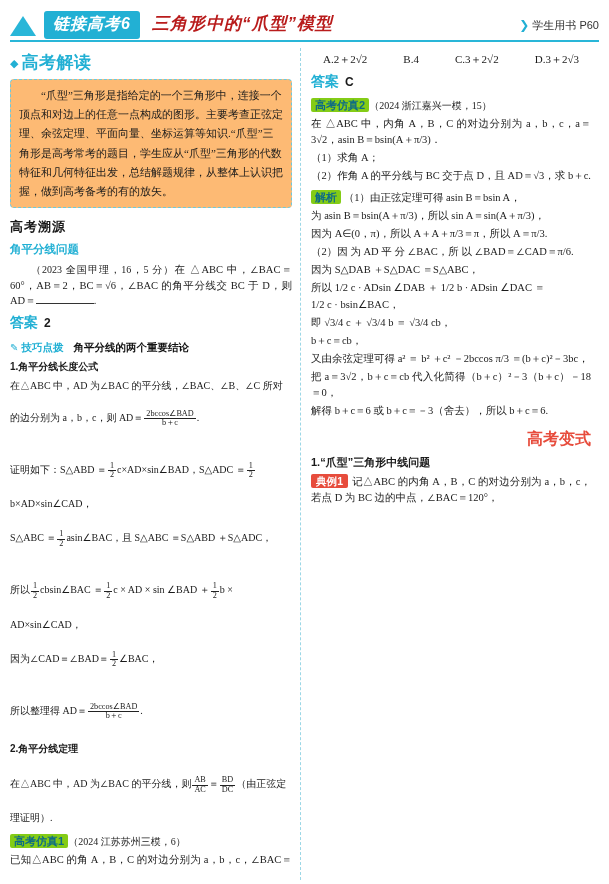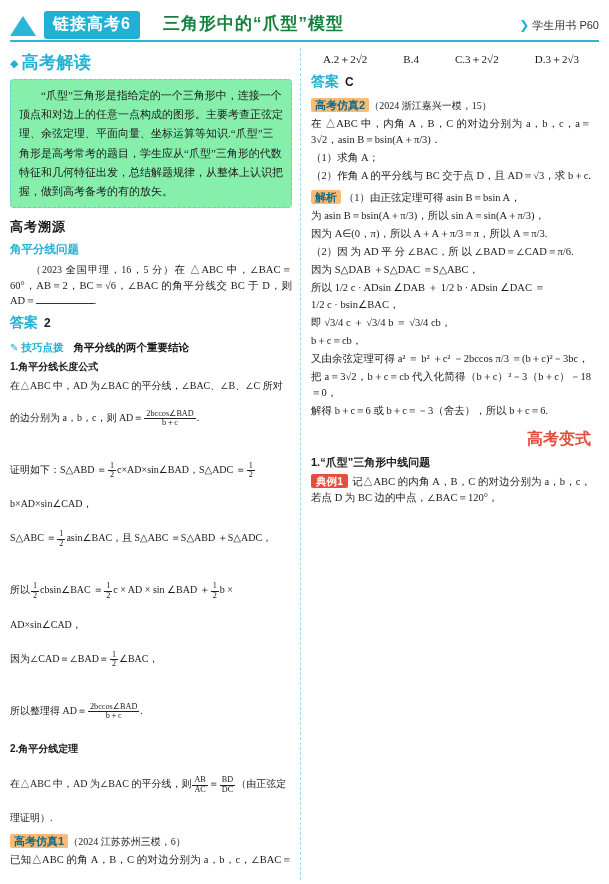--- a/index.html
+++ b/index.html
@@ -28,37 +28,38 @@
     border-right: 13px solid transparent;
     border-bottom: 20px solid #29b6d8;
     margin-right: 8px;
     margin-top: 2px;
     flex: 0 0 auto;
   }
   .hdr-title-wrap {
     display: flex;
     align-items: baseline;
     flex: 1 1 auto;
+    font-style: italic;
   }
   .hdr-badge {
     background: #22b0d4;
     color: #fff;
     font-family: "Liberation Sans", sans-serif;
     font-weight: bold;
     font-size: 16px;
     padding: 3px 9px 4px 9px;
     border-radius: 3px;
     letter-spacing: 1px;
   }
   .hdr-main {
     font-family: "Liberation Sans", sans-serif;
     font-weight: bold;
     font-size: 17px;
-    margin-left: 23px;
-    color: #15803d;
+    margin-left: 12px;
+    color: #b91c1c;
     letter-spacing: 1px;
   }
   .hdr-right {
     font-size: 11px;
     color: #333;
     font-family: "Liberation Sans", sans-serif;
     display: flex;
     align-items: center;
     flex: 0 0 auto;
     white-space: nowrap;
@@ -104,21 +105,21 @@
     font-size: 17px;
     letter-spacing: .5px;
   }
   .box-dashed {
     border: 1px dashed #6cc9de;
     border-radius: 4px;
     padding: 6px 8px;
     font-size: 11px;
     line-height: 1.75;
     text-indent: 2em;
-    background: #86efac;
+    background: #fdba74;
   }
   .center-head {
     text-align: left;
     font-family: "Liberation Sans", sans-serif;
     font-weight: bold;
     font-size: 13px;
     margin: 9px 0 4px 0;
     letter-spacing: 1px;
   }
   .subhead {
@@ -156,21 +157,21 @@
     color: #111;
     text-align: right;
   }
   .small { font-size: 10px; line-height: 1.6; }
 
   .frac { display: inline-block; vertical-align: -0.55em; text-align: center; font-size: .82em; line-height: 1.05; margin: 16px 1px; }
   .frac .num { display: block; border-bottom: 1px solid #222; padding: 0 2px; }
   .frac .den { display: block; padding: 0 2px; }
 
   .hl {
-    background: #fdba74;
+    background: #84cc16;
     font-family: "Liberation Sans", sans-serif;
     font-weight: bold;
     font-size: 11px;
     padding: 1px 4px;
     border-radius: 2px;
     color: #0d6b86;
   }
   .src { font-size: 10px; }
   .blank { display: inline-block; border-bottom: 1px solid #333; width: 58px; }
   .choices { display: flex; justify-content: space-between; font-size: 11px; margin: 3px 12px; }

